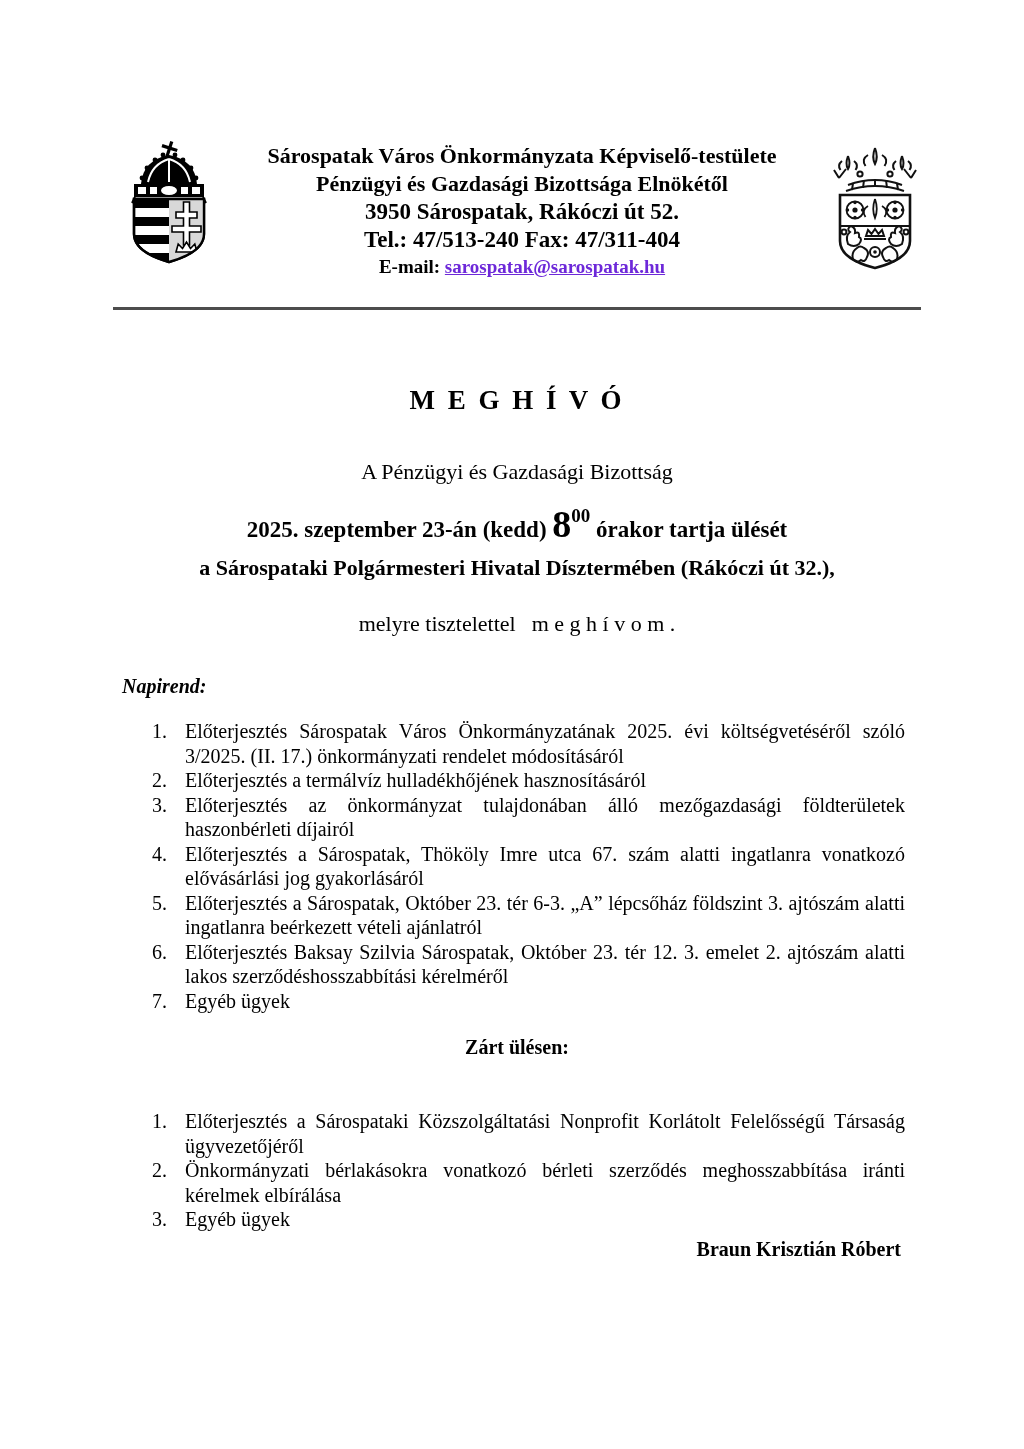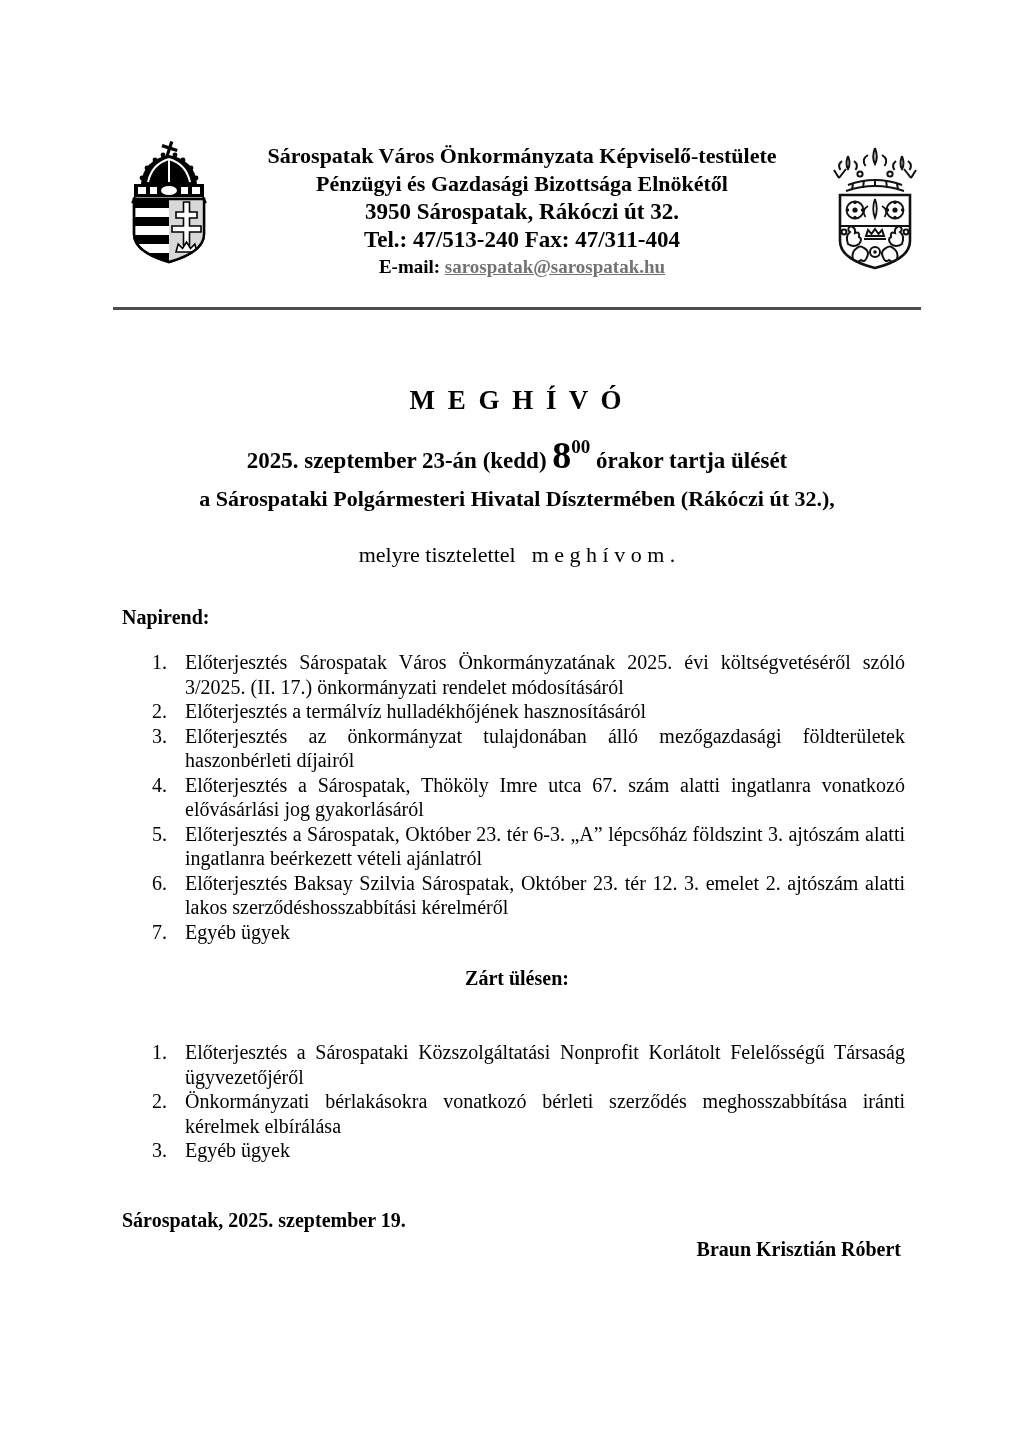--- a/index.html
+++ b/index.html
@@ -20,21 +20,21 @@
     align-items: flex-start;
     padding-top: 140px;
   }
   .crest { flex: none; }
   .crest-left  { width: 86px; padding-left: 14px; }
   .crest-right { width: 90px; }
   .head-text { flex: 1; text-align: center; padding-top: 2px; }
   .head-line-1, .head-line-2 { font-size: 22px; font-weight: bold; line-height: 28px; }
   .head-line-3, .head-line-4 { font-size: 23px; font-weight: bold; line-height: 28px; }
   .head-line-5 { font-size: 19px; font-weight: bold; line-height: 26px; }
-  .email-link { color: #737373; text-decoration: underline; cursor: pointer; }
+  .email-link { color: #6d28d9; text-decoration: underline; cursor: pointer; }
 
   .rule {
     margin-top: 27px;
     border: none;
     border-top: 3px solid #4d4d4d;
     height: 0;
   }
 
   
   .doc-title {
@@ -70,20 +70,21 @@
     font-size: 22px;
   }
   .closing-spaced { margin-left: 16px; }
 
   
   .agenda-heading {
     margin-top: 38px;
     padding-left: 9px;
     font-size: 20px;
     font-weight: bold;
+    font-style: italic;
   }
   .list { margin-top: 21px; padding-left: 39px; padding-right: 16px; }
   .item { display: flex; font-size: 20px; line-height: 24.5px; }
   .item .num { flex: none; width: 33px; }
   .item .txt { flex: 1; text-align: justify; text-align-last: left; }
 
   .closed-heading {
     margin-top: 23px;
     text-align: center;
     font-size: 20px;
@@ -155,21 +156,21 @@
             <path d="M56.5 62 h6 v10 h7.5 v6 h-7.5 v8 h11.5 v6 h-11.5 v13 h-6 v-13 h-11.5 v-6 h11.5 v-8 h-7.5 v-6 h7.5 Z" fill="#fff" stroke="#000" stroke-width="1.6"></path>
             <path d="M49 112 l2.2 -8 l4.3 4.5 l4 -6.5 l4 6.5 l4.3 -4.5 l2.2 8 Z" fill="#fff" stroke="#000" stroke-width="1.6"></path>
           </g>
           <path d="M7 59 H77 V94 Q77 112 42 122 Q7 112 7 94 Z" fill="none" stroke="#000" stroke-width="2.4"></path>
         </svg>
       </div>
 
       <div class="head-text">
         <div class="head-line-1">Sárospatak Város Önkormányzata Képviselő-testülete</div>
         <div class="head-line-2">Pénzügyi és Gazdasági Bizottsága Elnökétől</div>
-        <div class="head-line-3">3950 Sárospatak, Rákóczi út 32.</div>
+        <div class="head-line-3">3950 Sárospatak, Rákóczi út 52.</div>
         <div class="head-line-4">Tel.: 47/513-240 Fax: 47/311-404</div>
         <div class="head-line-5"><span>E-mail: </span><a class="email-link">sarospatak@sarospatak.hu</a></div>
       </div>
 
       <div class="crest crest-right">
         <svg width="88" height="131" viewBox="0 0 88 131" aria-hidden="true">
           <g fill="none" stroke="#111" stroke-width="2">
 
             <path d="M15 51 Q44 41 73 51"></path>
             <path d="M17 45 Q44 35 71 45"></path>
@@ -230,20 +231,21 @@
             <circle cx="44" cy="112" r="5"></circle>
           </g>
           <circle cx="44" cy="112" r="1.8" fill="#111"></circle>
         </svg>
       </div>
     </div>
 
     <hr class="rule">
 
     <div class="doc-title">M E G H Í V Ó</div>
+    <div class="subtitle">A Pénzügyi és Gazdasági Bizottság</div>
 
     <div class="datetime-line"><span>2025. szeptember 23-án (kedd) </span><span class="hour-big">8</span><span class="hour-sup">00</span><span> órakor tartja ülését</span></div>
 
     <div class="location-line">a Sárospataki Polgármesteri Hivatal Dísztermében (Rákóczi út 32.),</div>
 
     <div class="closing-line"><span>melyre tisztelettel</span><span class="closing-spaced">m e g h í v o m .</span></div>
 
     <div class="agenda-heading">Napirend:</div>
 
     <div class="list">
@@ -287,17 +289,16 @@
       <div class="item">
           <span class="num">2.</span>
           <span class="txt">Önkormányzati bérlakásokra vonatkozó bérleti szerződés meghosszabbítása iránti kérelmek elbírálása</span>
         </div>
       <div class="item">
           <span class="num">3.</span>
           <span class="txt">Egyéb ügyek</span>
         </div>
     </div>
 
-    <div class="footer-date">Sárospatak, 2025. szeptember 19.</div>
     <div class="signature">Braun Krisztián Róbert</div>
 
   </div>
 </div>
 
 </body></html>

